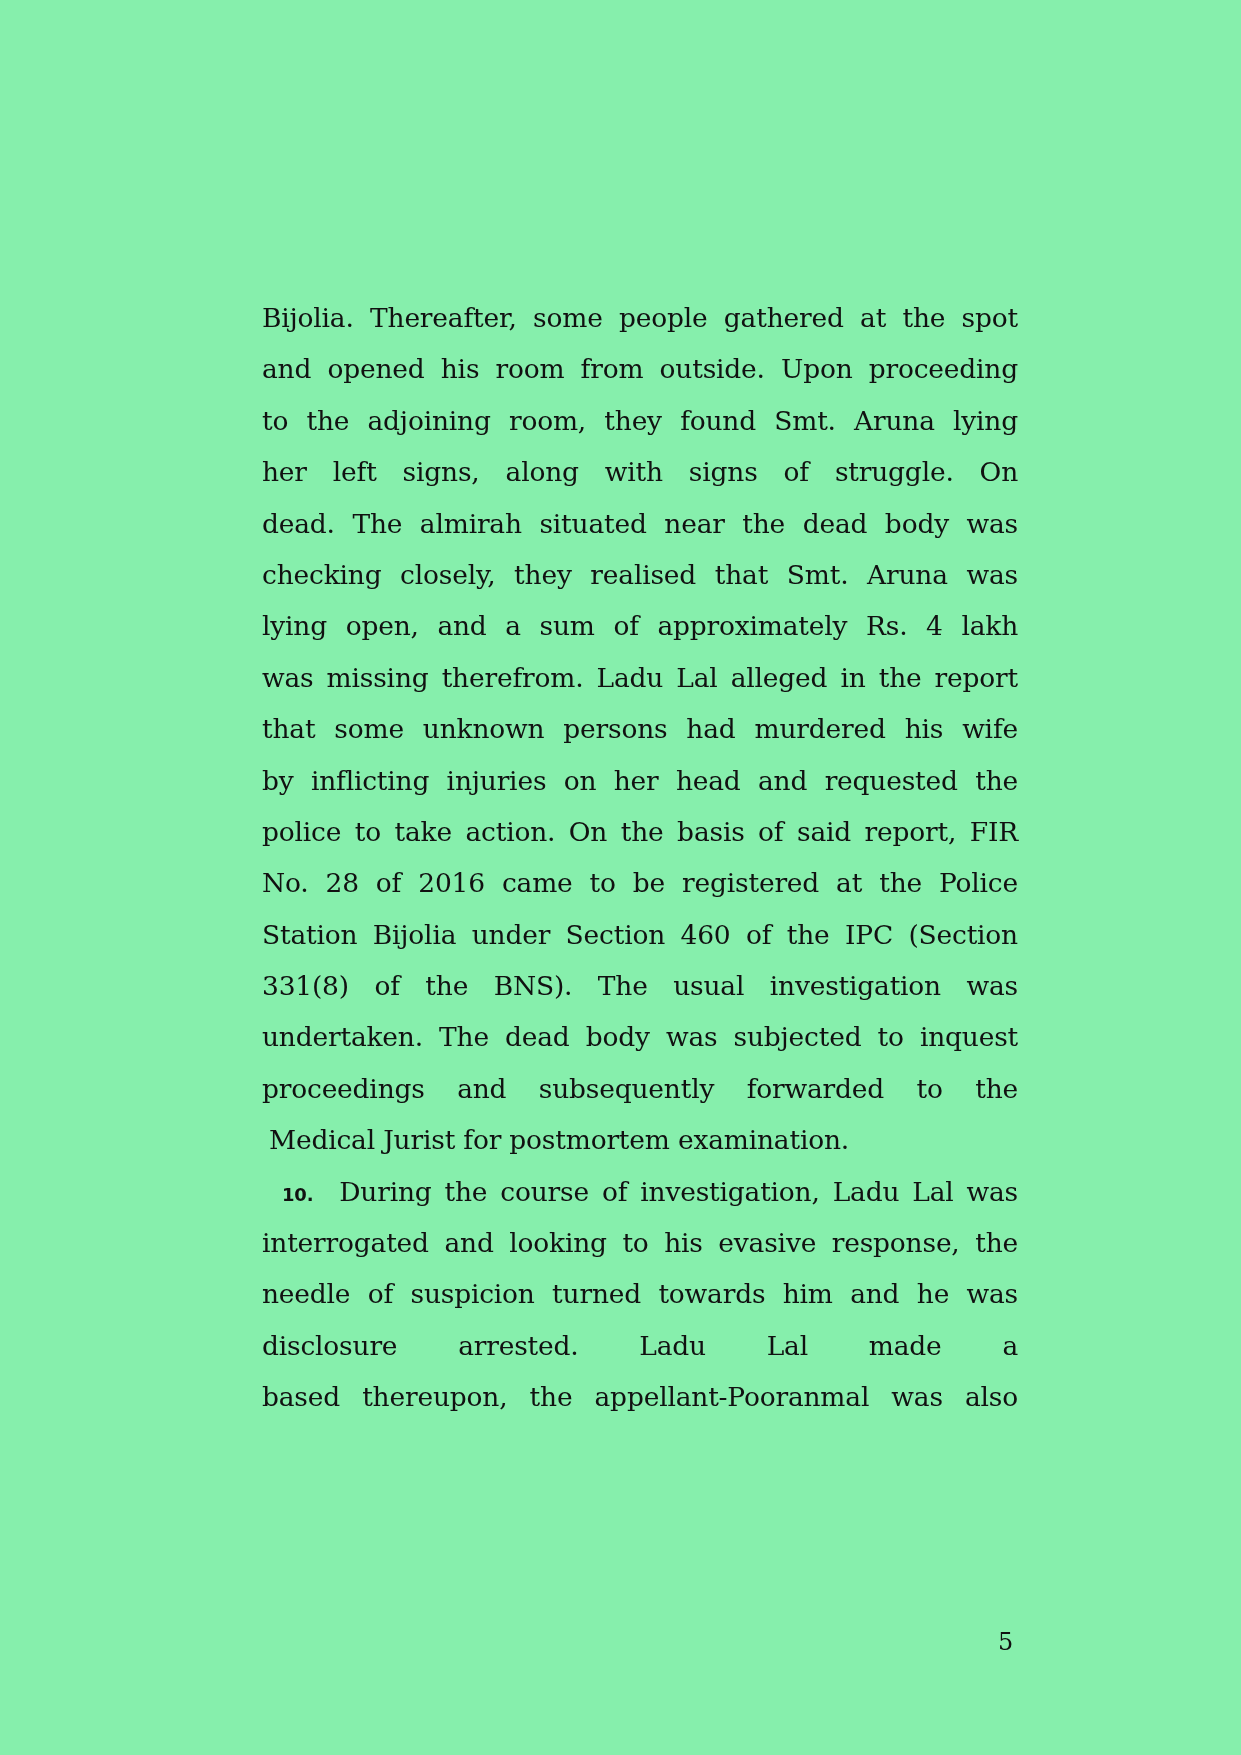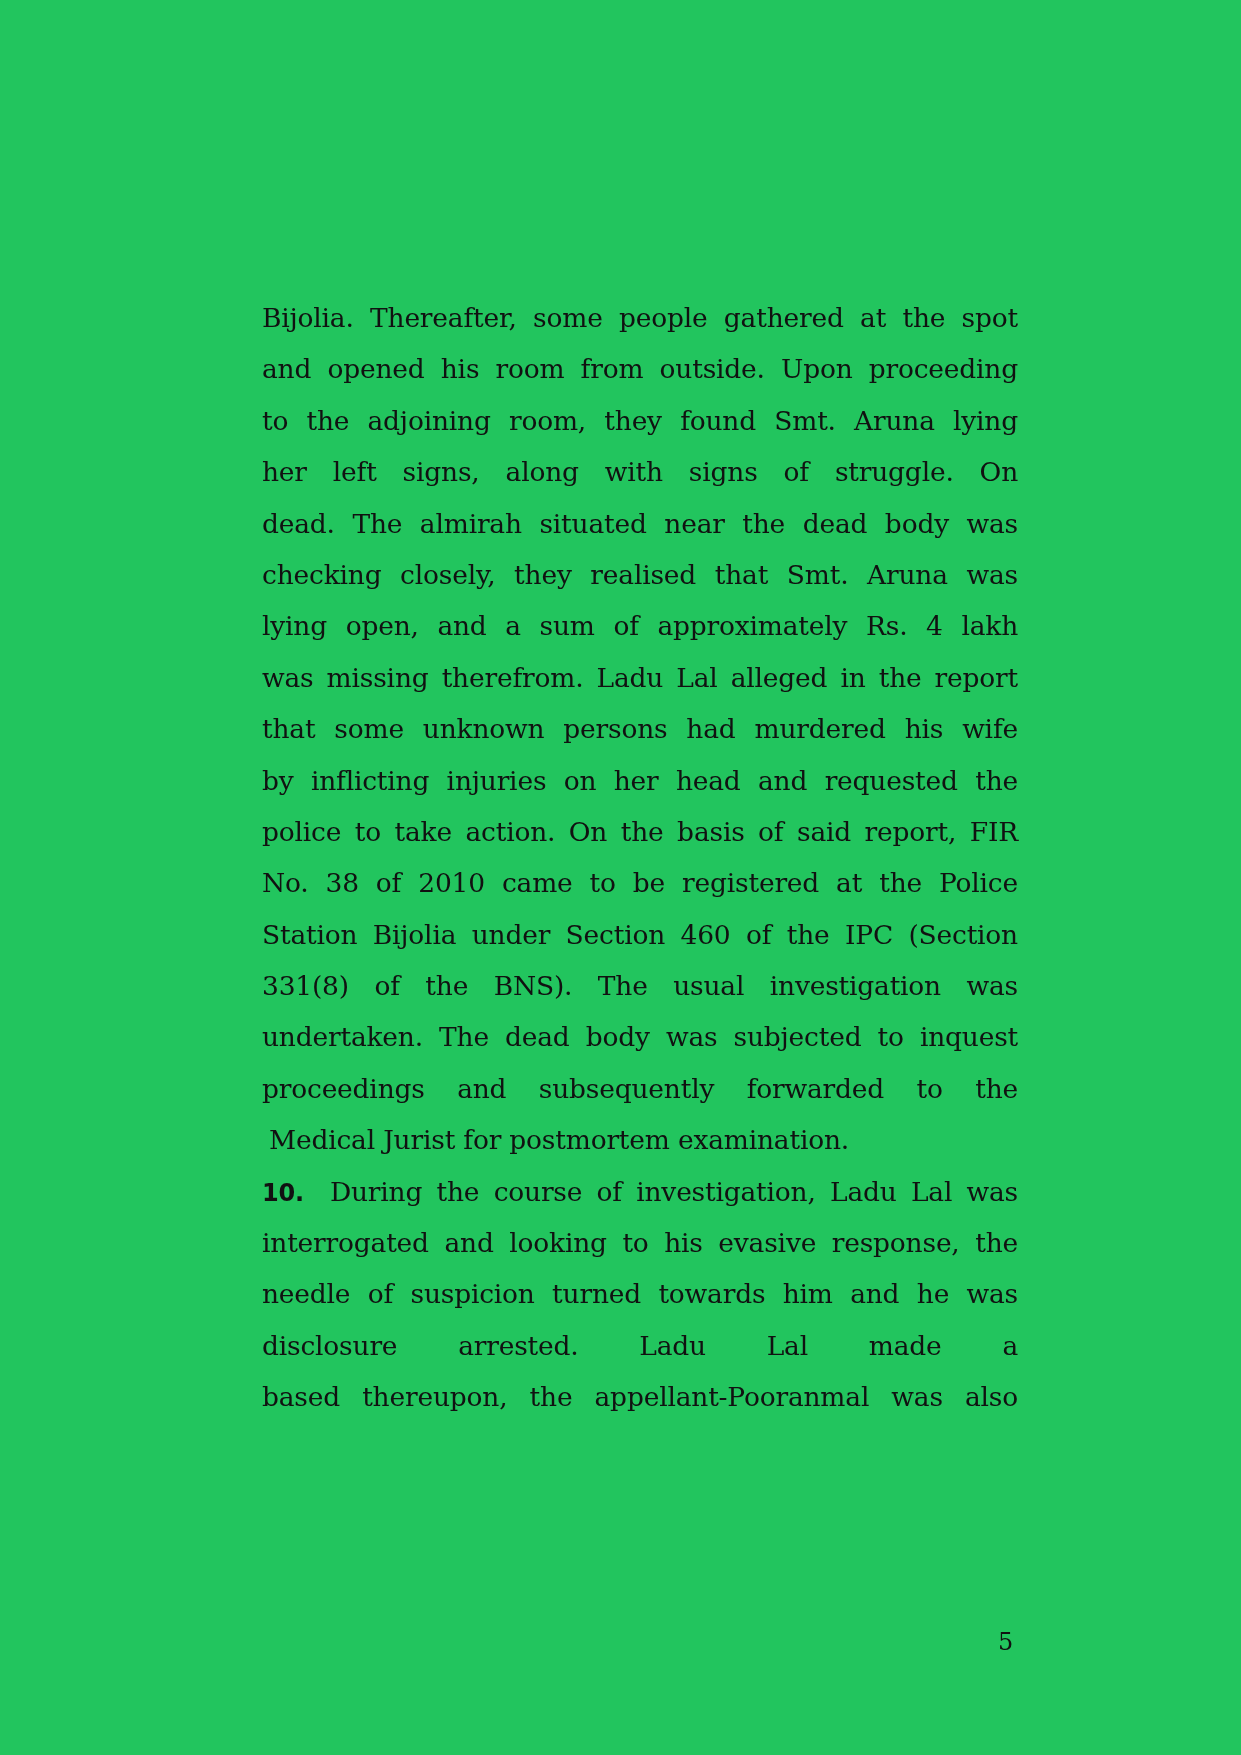--- a/index.html
+++ b/index.html
@@ -11,21 +11,21 @@
       width: 1241px;
       height: 1755px;
       position: relative;
       overflow: hidden;
     }
     .page {
       position: absolute;
       left: 0; top: 0;
       width: 1241px;
       height: 1755px;
-      background: #22c55e;
+      background: #86efac;
     }
     .text-block {
       position: absolute;
       left: 262px;
       top: 292px;
       width: 756px;
       font-family: "DejaVu Serif", "Liberation Serif", serif;
       font-size: 26.5px;
       line-height: 51.4px;
       color: #111111;
@@ -38,22 +38,23 @@
       text-align: justify;
       text-align-last: justify;
     }
     .line.last {
       text-align-last: left;
       margin-left: 7px;
     }
     .para-num {
       font-family: "DejaVu Sans", "Liberation Sans", sans-serif;
       font-weight: bold;
-      font-size: 24px;
+      font-size: 18px;
       margin-right: 26px;
+      margin-left: 20px;
     }
     .page-number {
       position: absolute;
       left: 998px;
       top: 1628px;
       font-family: "DejaVu Serif", "Liberation Serif", serif;
       font-size: 24px;
       color: #111111;
     }
   </style>
@@ -67,21 +68,21 @@
       <span class="line">and opened his room from outside. Upon proceeding</span>
       <span class="line">to the adjoining room, they found Smt. Aruna lying</span>
       <span class="line">her left signs, along with signs of struggle. On</span>
       <span class="line">dead. The almirah situated near the dead body was</span>
       <span class="line">checking closely, they realised that Smt. Aruna was</span>
       <span class="line">lying open, and a sum of approximately Rs. 4 lakh</span>
       <span class="line">was missing therefrom. Ladu Lal alleged in the report</span>
       <span class="line">that some unknown persons had murdered his wife</span>
       <span class="line">by inflicting injuries on her head and requested the</span>
       <span class="line">police to take action. On the basis of said report, FIR</span>
-      <span class="line">No. 38 of 2010 came to be registered at the Police</span>
+      <span class="line">No. 28 of 2016 came to be registered at the Police</span>
       <span class="line">Station Bijolia under Section 460 of the IPC (Section</span>
       <span class="line">331(8) of the BNS). The usual investigation was</span>
       <span class="line">undertaken. The dead body was subjected to inquest</span>
       <span class="line">proceedings and subsequently forwarded to the</span>
       <span class="line last">Medical Jurist for postmortem examination.</span>
     </div>
     <div>
       <span class="line"><span class="para-num">10.</span><span>During the course of investigation, Ladu Lal was</span></span>
       <span class="line">interrogated and looking to his evasive response, the</span>
       <span class="line">needle of suspicion turned towards him and he was</span>

